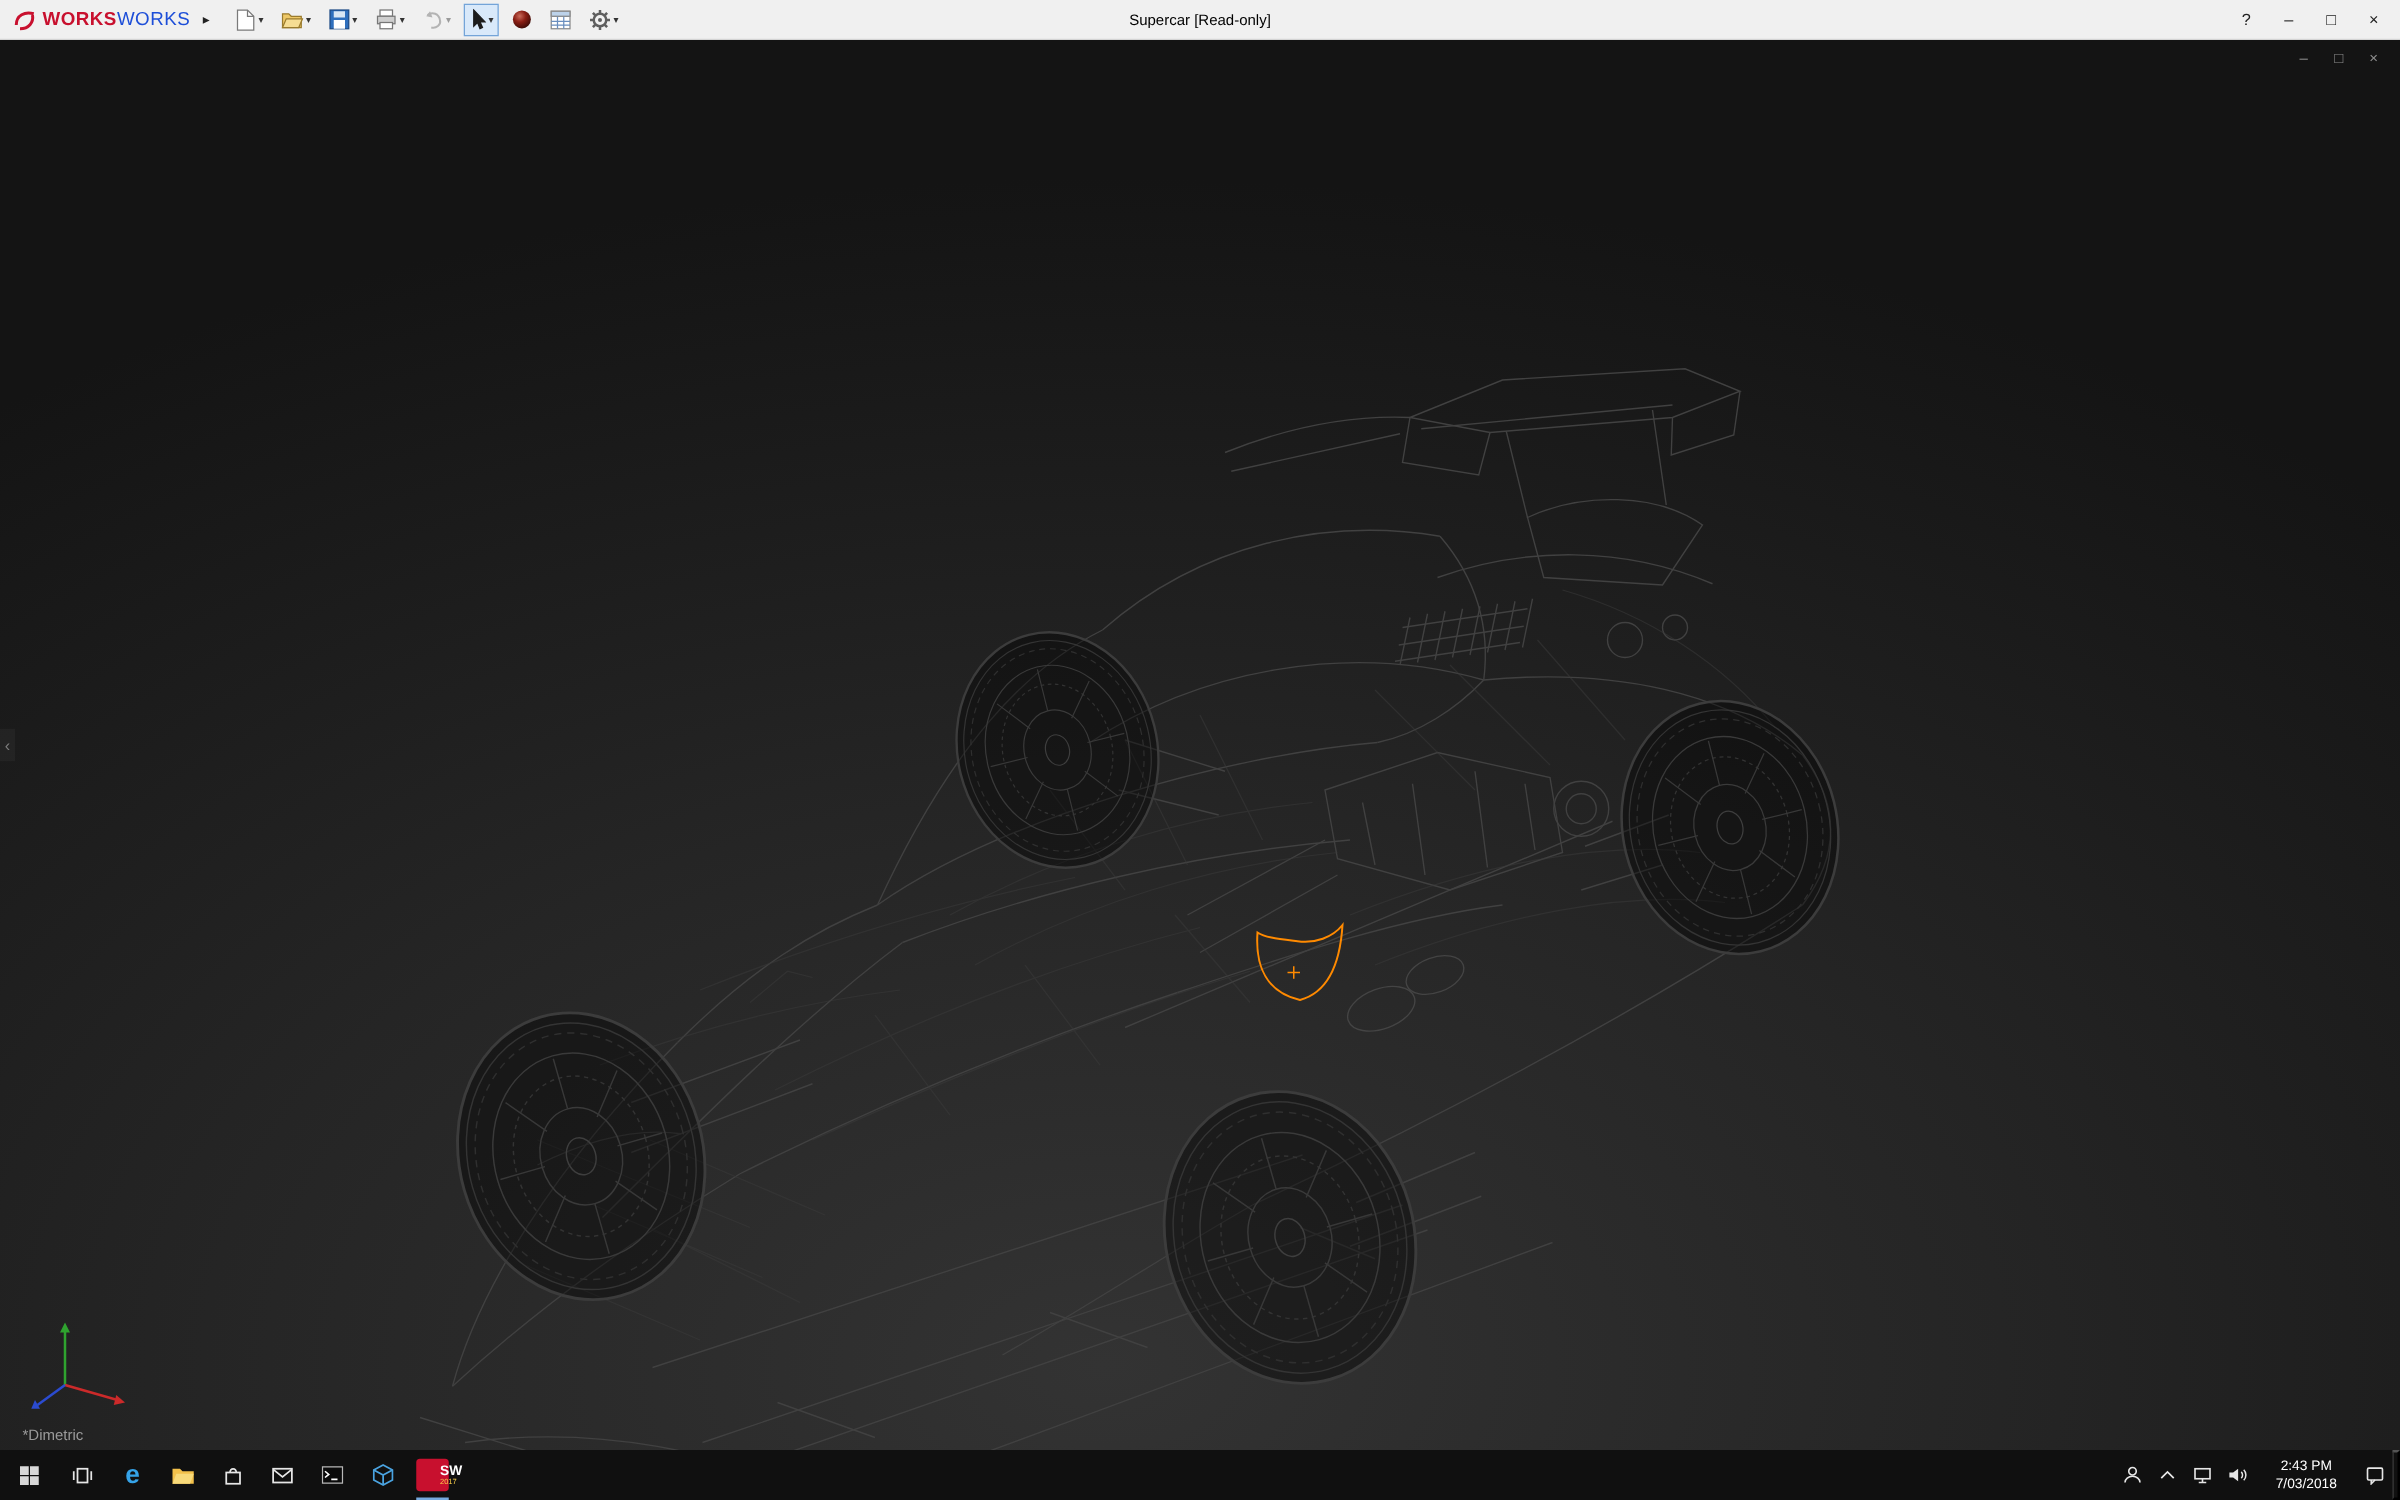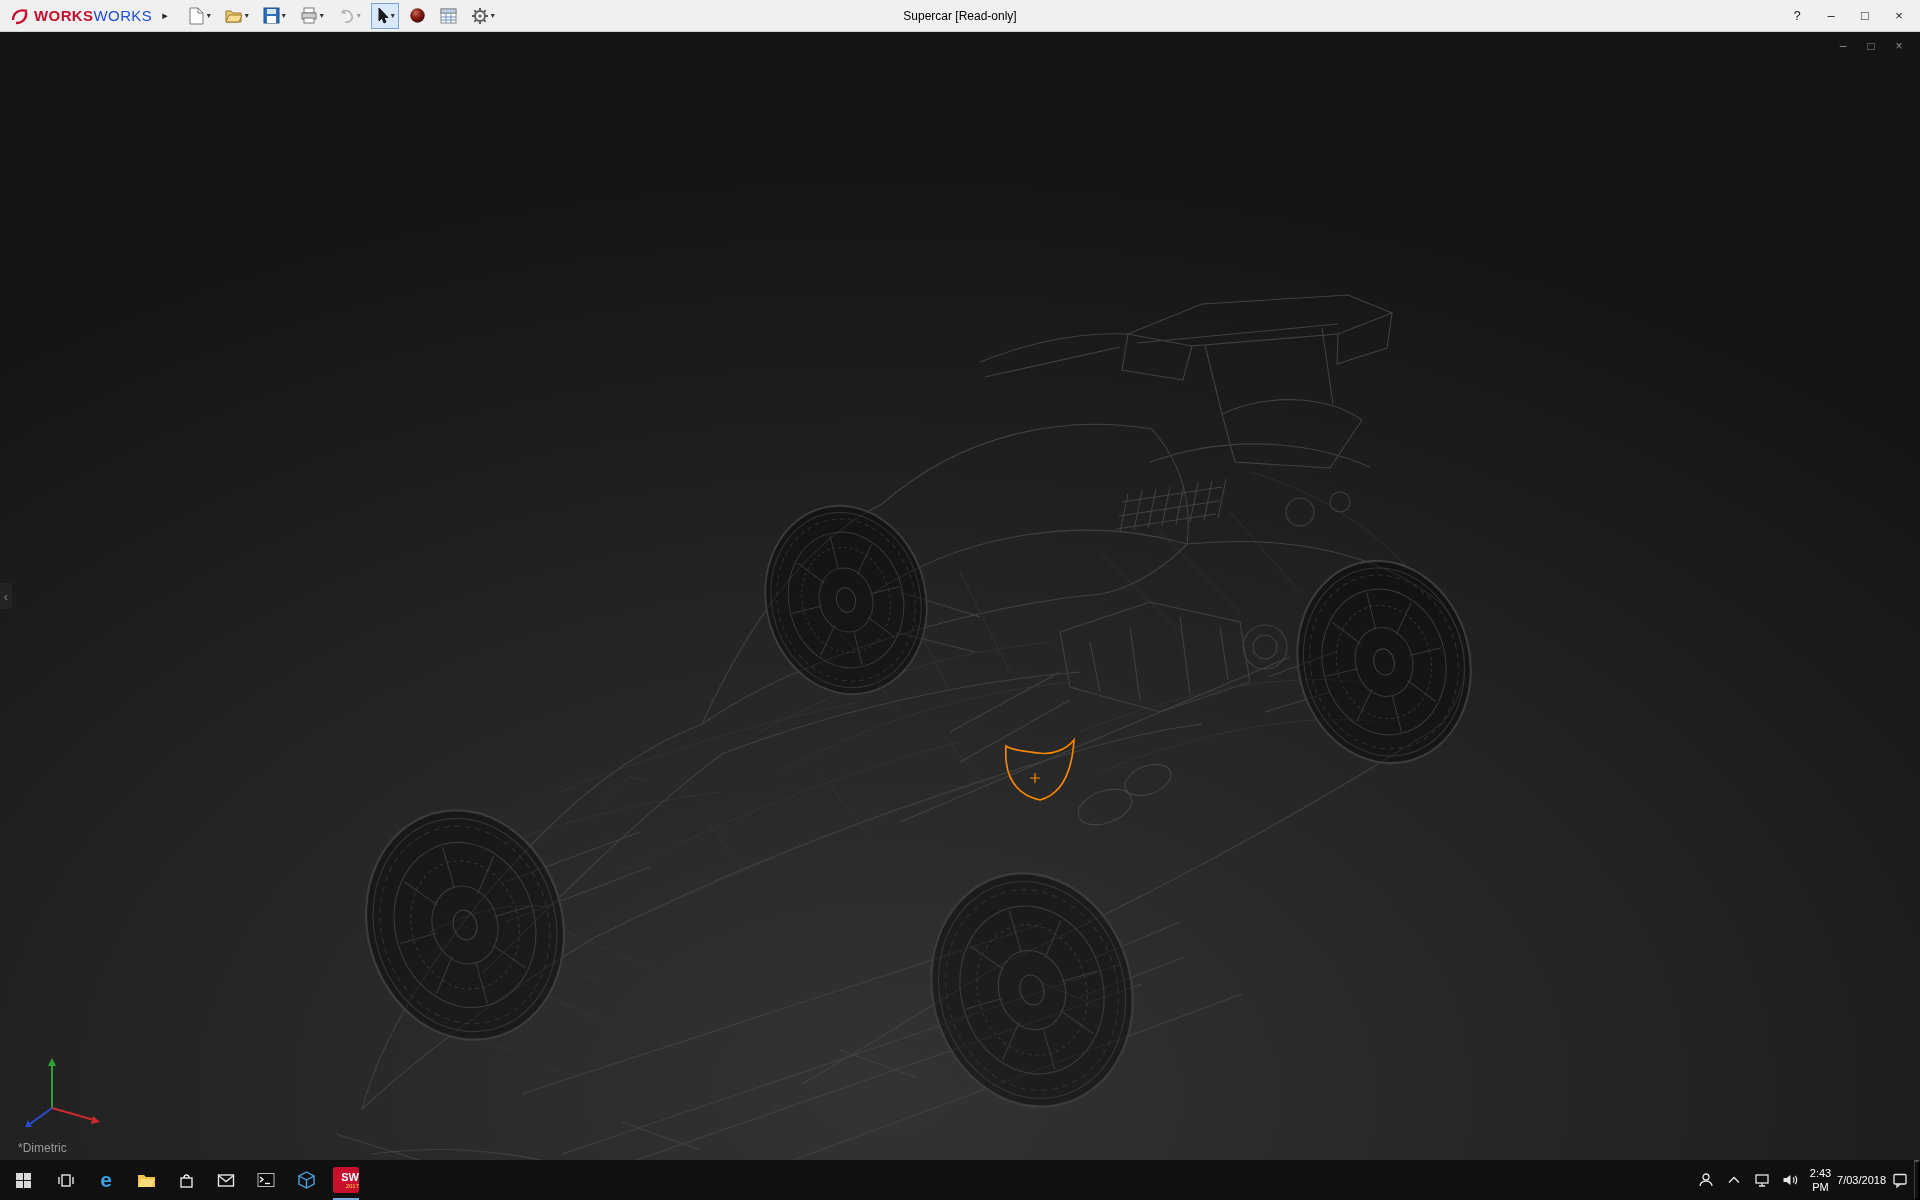--- a/index.html
+++ b/index.html
@@ -45,26 +45,26 @@
   .search-box { width:336px; margin:5px 2px; background:#ffffff; border:1px solid #7a7a7a;
                 display:flex; align-items:center; gap:8px; padding:0 9px; }
   .search-box input { flex:1; border:none; outline:none; font-size:13px; color:#333;
                       font-family:"Liberation Sans", sans-serif; background:transparent; }
   .search-box input::placeholder { color:#5f5f5f; opacity:1; }
   .task-icon { width:40px; display:flex; align-items:center; justify-content:center;
                background:none; border:none; position:relative; }
   .task-icon.running::after { content:""; position:absolute; bottom:0; left:7px; right:7px; height:2px; background:#76a9dd; }
   .edge-glyph { font-size:21px; font-weight:bold; color:#35a3e8; }
   .sw-badge { width:26px; height:26px; background:#c8102e; border-radius:3px; color:#fff;
-              display:flex; flex-direction:column; align-items:flex-end; justify-content:center; line-height:1; }
+              display:flex; flex-direction:column; align-items:flex-start; justify-content:center; line-height:1;padding-left:19px; }
   .sw-badge .l { font-size:11px; font-weight:bold; }
   .sw-badge .y { font-size:6px; color:#ffd24a; }
   .tray { margin-left:auto; display:flex; align-items:stretch; }
   .tray-btn { width:28px; display:flex; align-items:center; justify-content:center; background:none; border:none; }
-  .clock { width:82px; display:flex; align-items:center; justify-content:center;
+  .clock { width:82px; display:flex; flex-direction:column; align-items:center; justify-content:center;
            color:#fff; font-size:11px; line-height:1.3; background:none; border:none; }
   .show-desktop { width:6px; border-left:1px solid #3a3a3a; background:none; }
 </style>
 </head>
 <body>
 
 <div class="screen">
 
   <header class="titlebar">
     <div class="brand">

